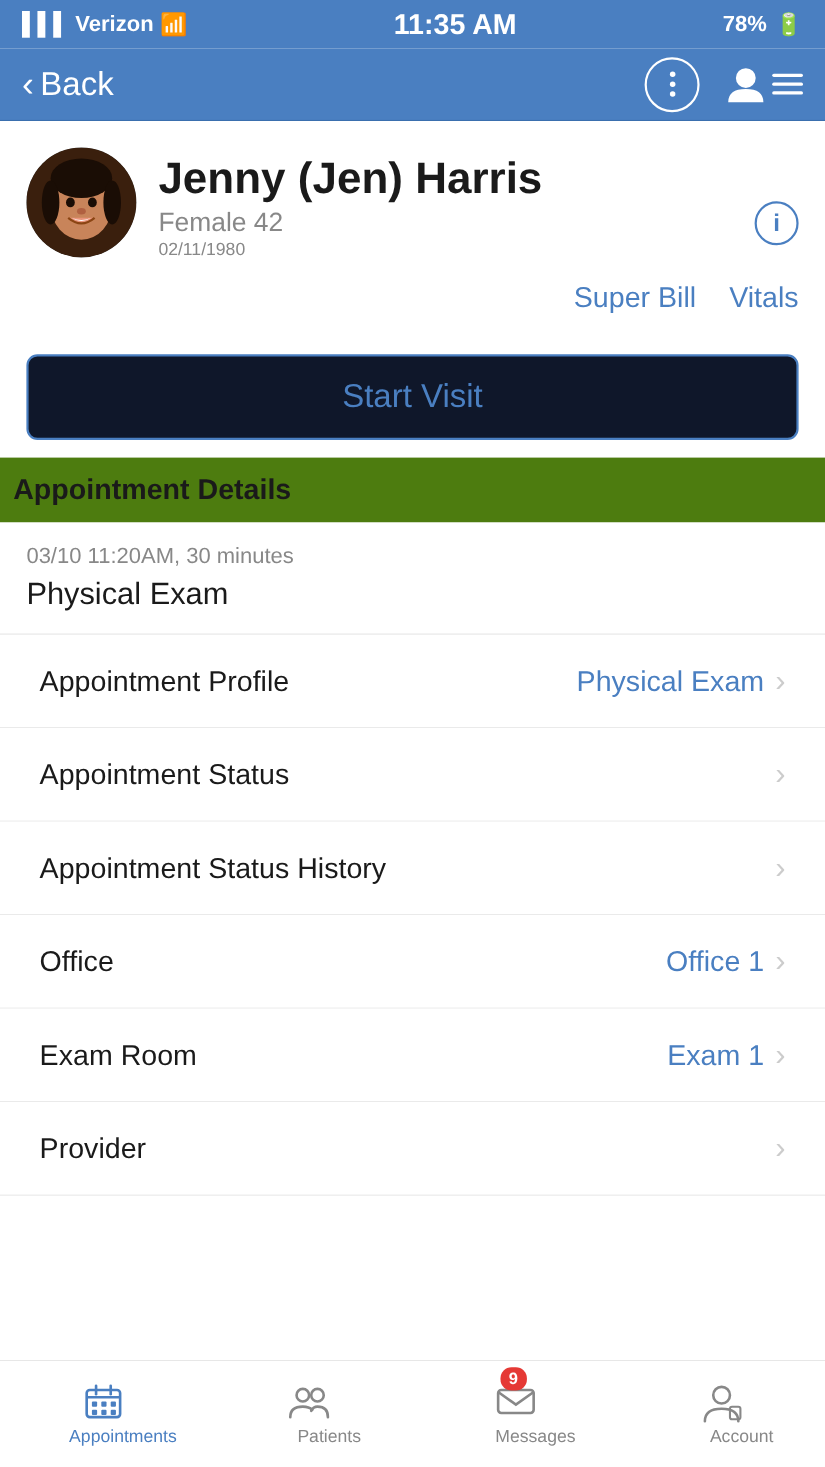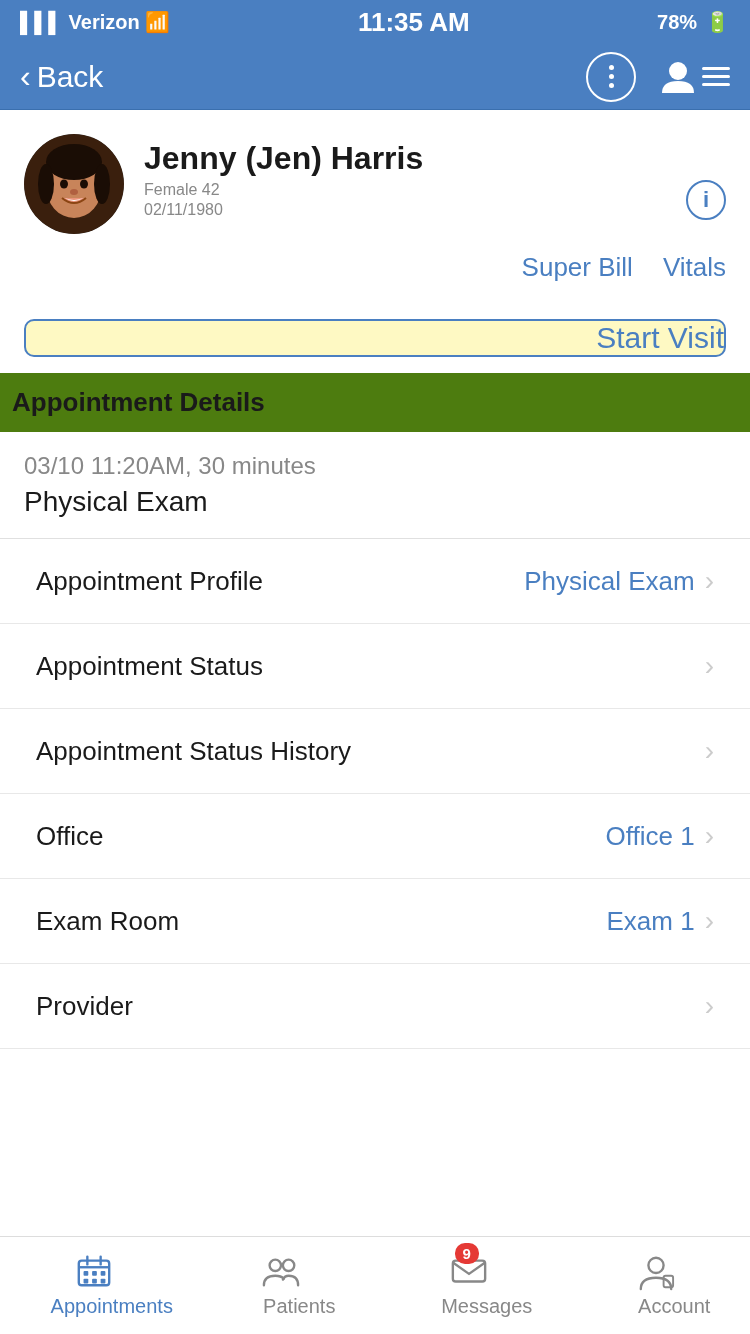--- a/index.html
+++ b/index.html
@@ -123,27 +123,27 @@
       background: #555;
       overflow: hidden;
       flex-shrink: 0;
       position: relative;
     }
     .patient-details {
       flex: 1;
       padding-top: 6px;
     }
     .patient-name {
-      font-size: 32px;
+      font-size: 40px;
       font-weight: 700;
       color: #1a1a1a;
       margin-bottom: 4px;
     }
     .patient-gender-age {
-      font-size: 16px;
+      font-size: 24px;
       color: #888;
       margin-bottom: 2px;
     }
     .patient-dob {
       font-size: 16px;
       color: #888;
     }
     .info-circle {
       width: 40px;
       height: 40px;
@@ -179,24 +179,25 @@
 
     
     .start-visit-container {
       padding: 16px 24px;
       background: white;
     }
     .start-visit-btn {
       width: 100%;
       border: 2px solid #4a7fc1;
       border-radius: 10px;
+      padding: 20px;
       font-size: 30px;
       color: #4a7fc1;
-      background: #fef9c3;
-      text-align: right;
+      background: #0f172a;
+      text-align: center;
       cursor: pointer;
       font-weight: 400;
     }
 
     
     .section-header {
       background: #4d7c0f;
       padding: 14px 12px;
     }
     .section-header-text {
@@ -205,21 +206,21 @@
       color: #1a1a1a;
     }
 
     
     .appt-date-block {
       padding: 20px 24px;
       background: white;
       border-bottom: 1px solid #e0e0e0;
     }
     .appt-date-time {
-      font-size: 24px;
+      font-size: 20px;
       color: #888;
       margin-bottom: 6px;
     }
     .appt-type {
       font-size: 28px;
       color: #1a1a1a;
       font-weight: 400;
     }
 
     
@@ -265,21 +266,21 @@
       flex: 1;
       display: flex;
       flex-direction: column;
       align-items: center;
       justify-content: center;
       gap: 4px;
       cursor: pointer;
       position: relative;
     }
     .tab-label {
-      font-size: 20px;
+      font-size: 16px;
       color: #888;
       margin-left: 36px;
     }
     .tab-label.active {
       color: #4a7fc1;
     }
     .badge {
       position: absolute;
       top: 6px;
       right: 50%;

